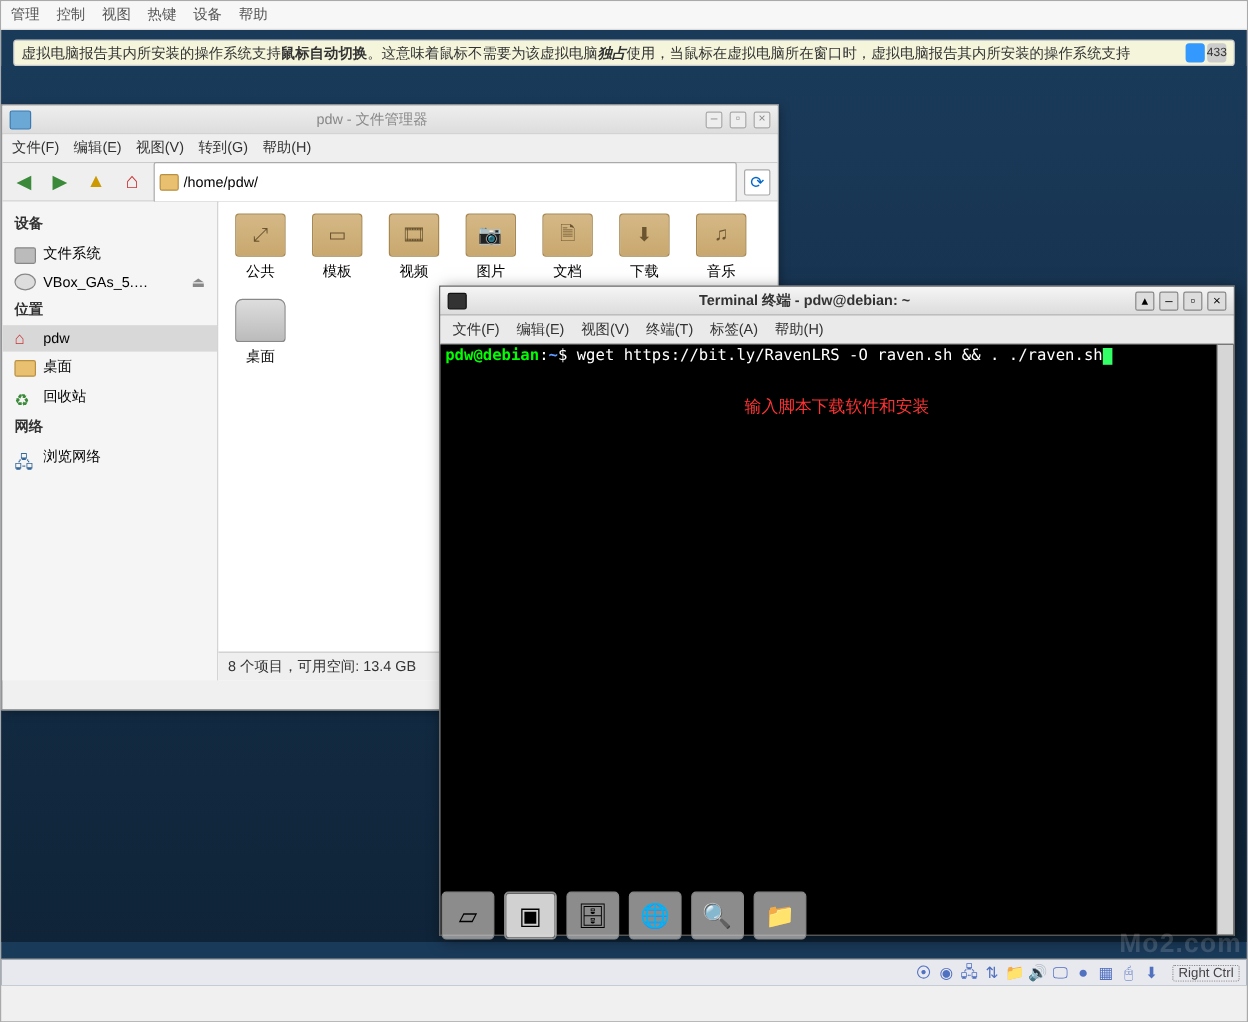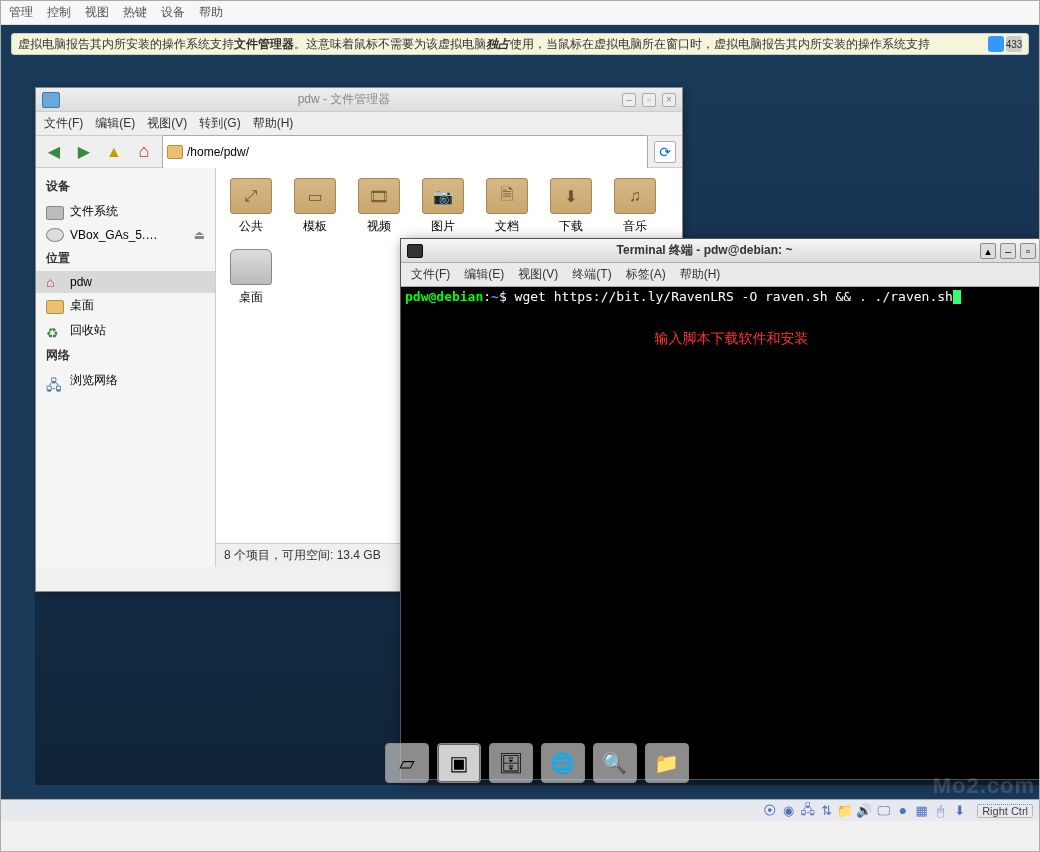--- a/index.html
+++ b/index.html
@@ -18,21 +18,21 @@
 .vbox-content { position: relative; width: 100%; height: calc(100% - 54px); background: #1a3a5a; overflow: hidden; }
 
 .info-bar { position: absolute; top: 8px; left: 10px; right: 10px; height: 22px; background: #f5f5dc; border: 1px solid #ccc; border-radius: 3px; display: flex; align-items: center; padding: 0 6px; font-size: 12px; color: #333; }
 .info-bar .emph { font-weight: bold; }
 .info-bar .em-i { font-style: italic; font-weight:bold;}
 .info-bar .right-icons { margin-left: auto; display: flex; gap: 2px; align-items:center;}
 .info-bar .ri { width:16px; height:16px; border-radius:3px; }
 .ri-blue { background:#3399ff; }
 .ri-grey { background:#ccc; color:#333; font-size:10px; display:flex; align-items:center; justify-content:center;}
 
-.desktop-bg { position: absolute; top: 30px; left: 0; right: 0; bottom: 36px; background: linear-gradient(180deg, #1a3a5a 0%, #0f2438 100%); margin-left: 34px; }
+.desktop-bg { position: absolute; top: 30px; left: 0; right: 0; bottom: 36px; background: linear-gradient(180deg, #1a3a5a 0%, #0f2438 100%); }
 
 
 .fm-window { position: absolute; top: 32px; left: 0; width: 648px; height: 505px; background: #f0f0f0; border: 1px solid #888; box-shadow: 2px 2px 8px rgba(0,0,0,0.3); }
 .fm-titlebar { height: 24px; background: linear-gradient(#eee,#ddd); display: flex; align-items: center; padding: 0 6px; color: #888; font-size: 12px; border-bottom:1px solid #ccc;}
 .fm-titlebar .fm-icon { width: 18px; height: 16px; background: #6ba8d6; border-radius: 2px; margin-right: 6px; border:1px solid #3a7ab0;}
 .fm-titlebar .title { flex: 1; text-align: center; }
 .fm-titlebar .winctl { display: flex; gap: 6px; color: #888; }
 .fm-titlebar .wbtn { width:14px; height:14px; border:1px solid #aaa; background:#eee; font-size:10px; line-height:12px; text-align:center; border-radius:2px;}
 .fm-menubar { height: 24px; display: flex; align-items: center; padding: 0 8px; gap: 12px; color: #333; background:#efefef; border-bottom:1px solid #ccc;}
 .fm-toolbar { height: 32px; display: flex; align-items: center; gap: 6px; padding: 0 6px; background:#efefef; border-bottom:1px solid #ccc;}
@@ -106,21 +106,21 @@
     <span>视图</span>
     <span>热键</span>
     <span>设备</span>
     <span>帮助</span>
   </div>
 
   <div class="vbox-content">
 
     <div class="info-bar">
       <span>虚拟电脑报告其内所安装的操作系统支持 </span>
-      <span class="emph">文件管理器</span>
+      <span class="emph">鼠标自动切换</span>
       <span>。这意味着鼠标不需要为该虚拟电脑 </span>
       <span class="em-i">独占</span>
       <span> 使用，当鼠标在虚拟电脑所在窗口时，虚拟电脑报告其内所安装的操作系统支持</span>
       <div class="right-icons">
         <span class="ri ri-blue"></span>
         <span class="ri ri-grey">433</span>
       </div>
     </div>
 
     <div class="desktop-bg">

